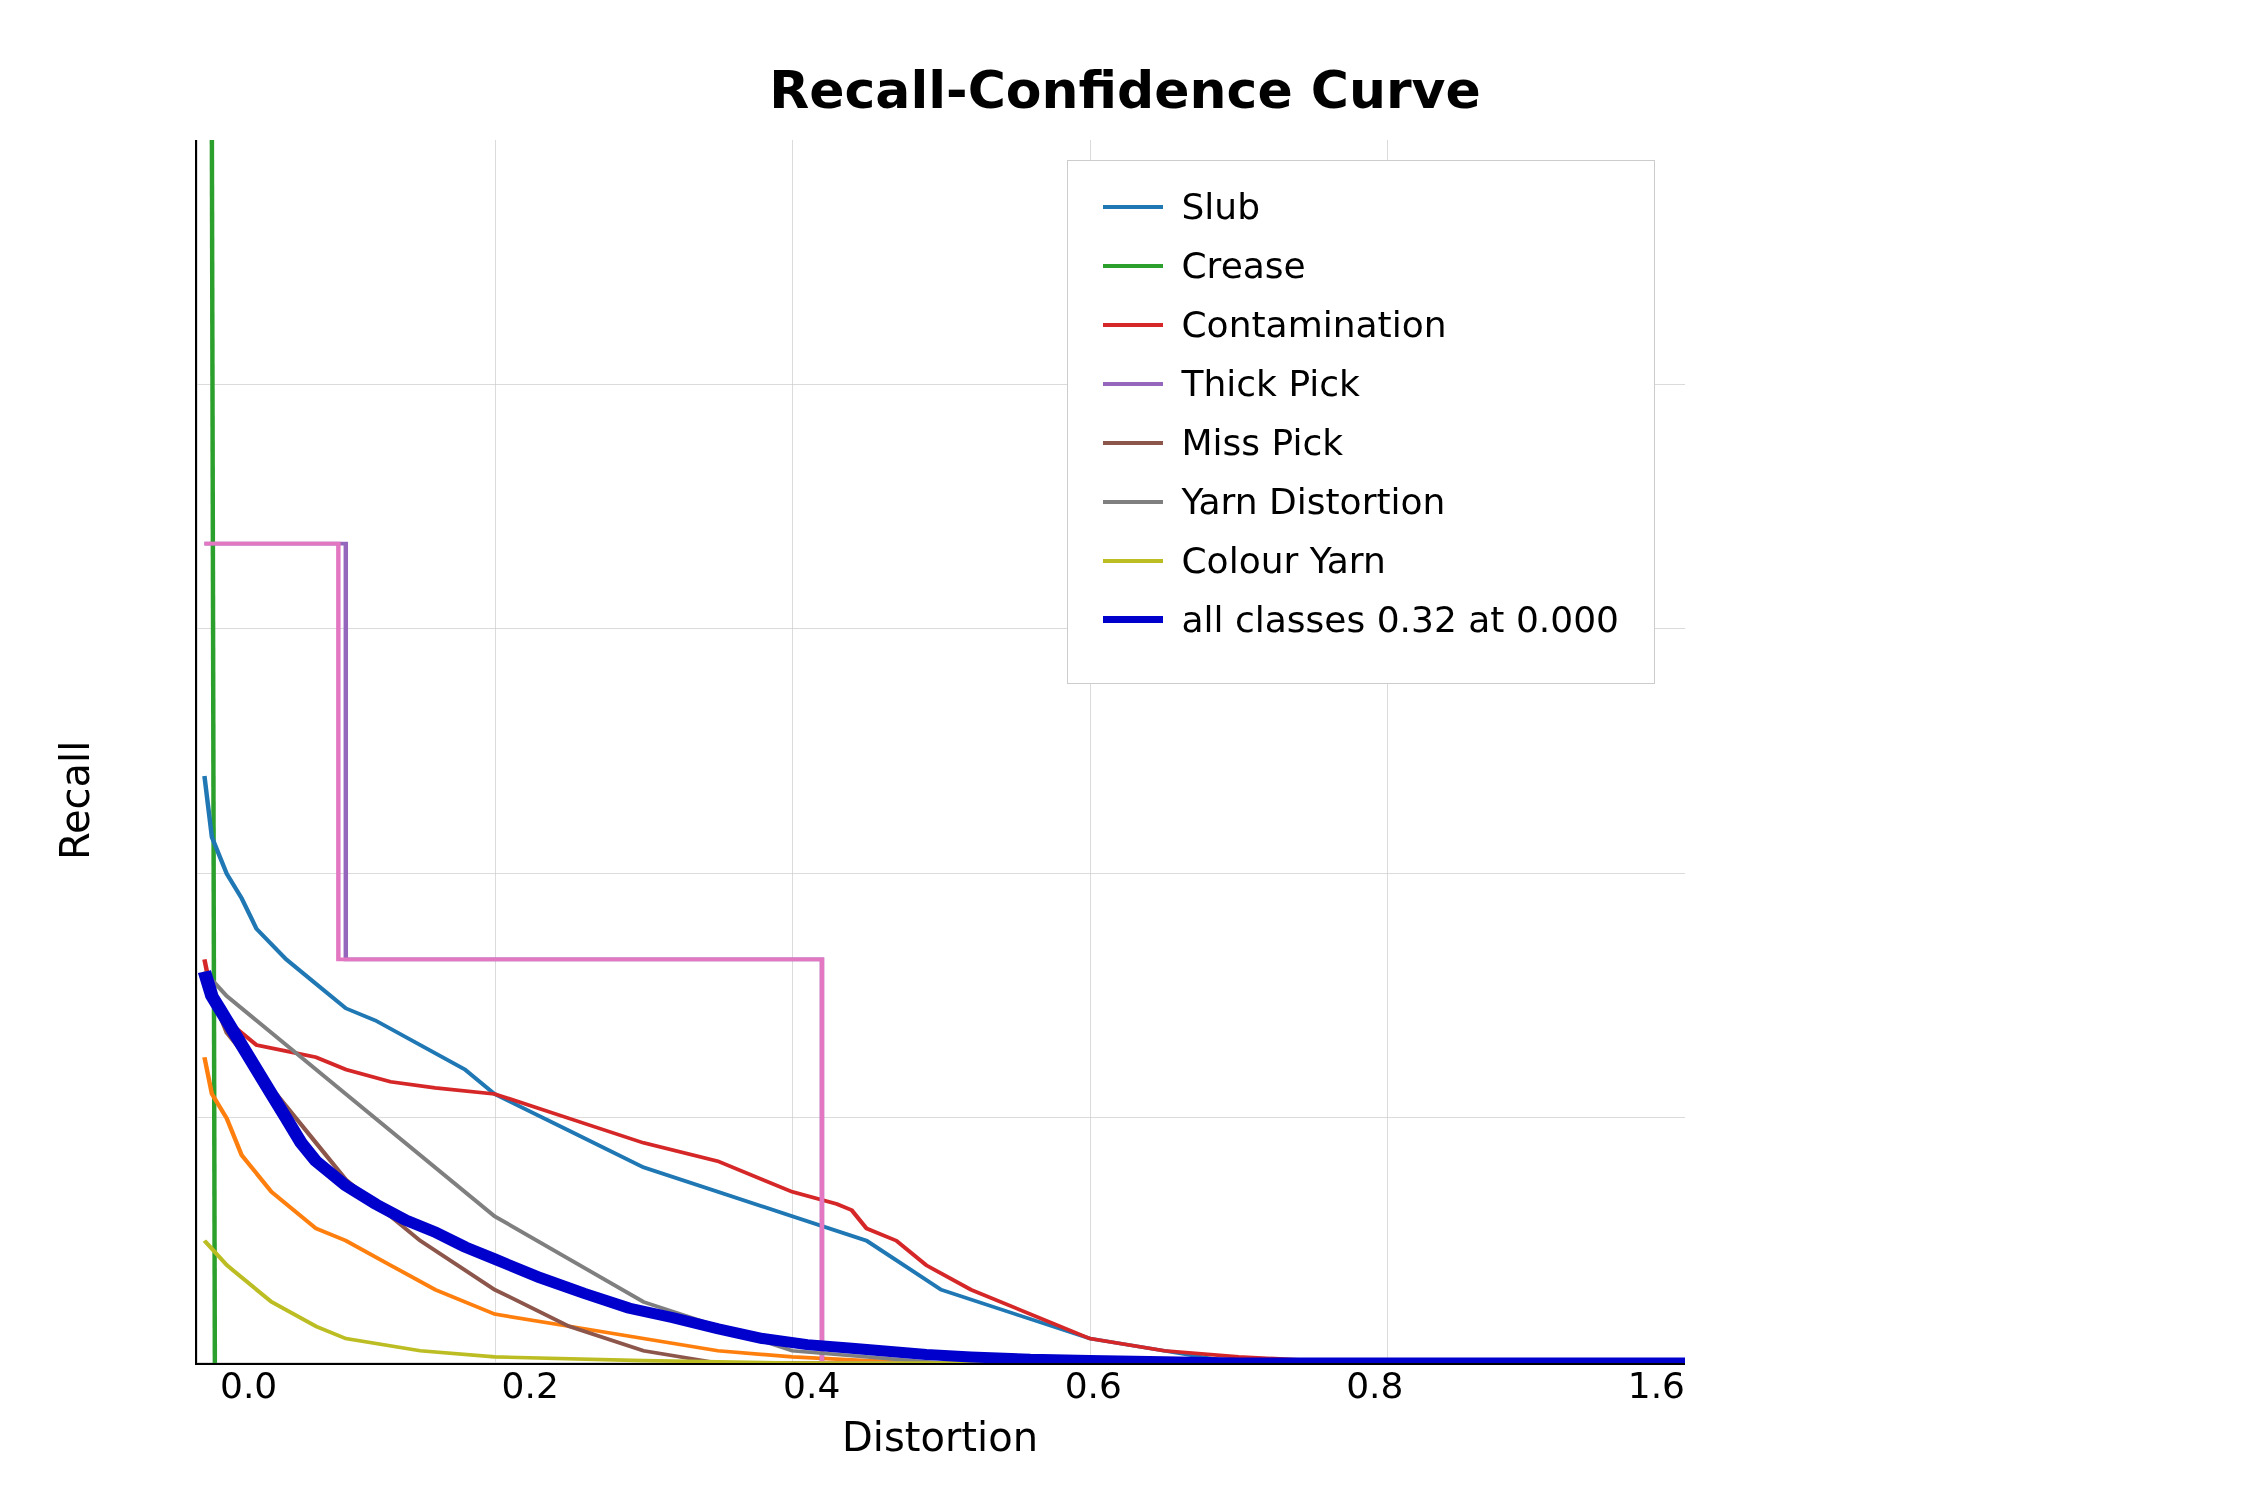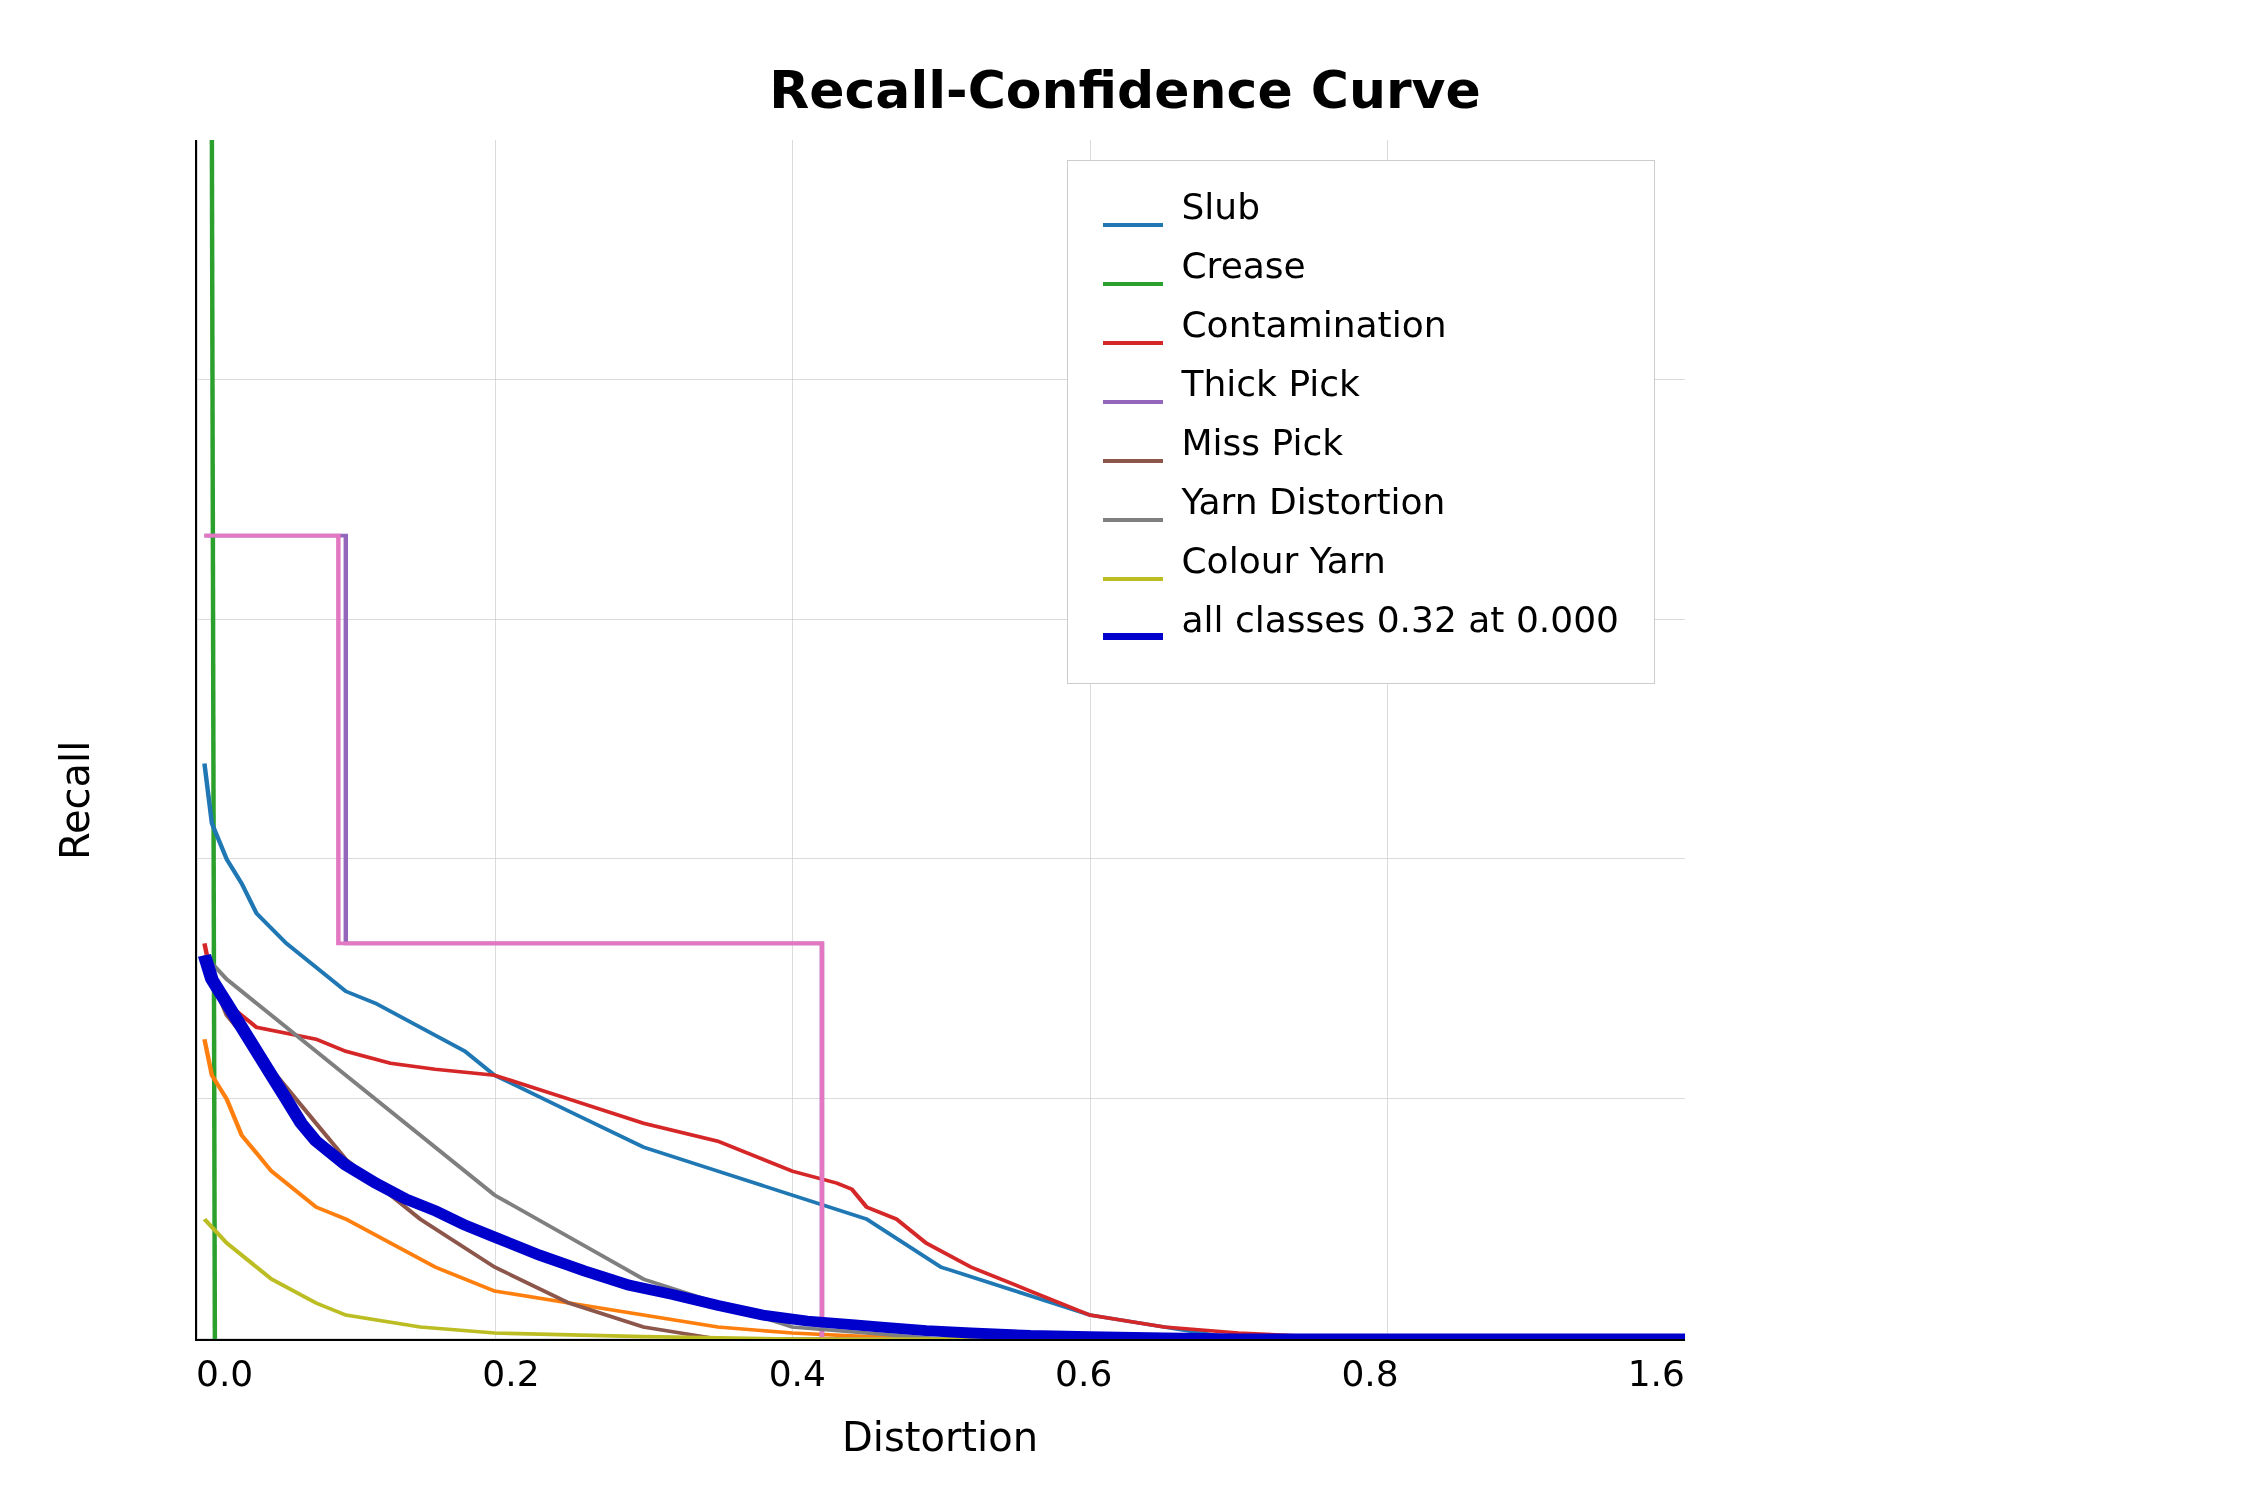--- a/index.html
+++ b/index.html
@@ -93,21 +93,21 @@
       position: absolute;
       right: 30px;
       top: 20px;
       background: #ffffff;
       border: 1px solid #cccccc;
       padding: 25px 35px;
       min-width: 460px;
     }
     .legend-item {
       display: flex;
-      align-items: flex-end;
+      align-items: center;
       margin-bottom: 18px;
       font-size: 36px;
       color: #000;
     }
     .legend-line {
       width: 60px;
       height: 4px;
       margin-right: 18px;
       flex-shrink: 0;
     }
@@ -195,21 +195,21 @@
             <span>Colour Yarn</span>
           </div>
           <div class="legend-item">
             <div class="legend-line thick" style="background:#0000cc;"></div>
             <span>all classes 0.32 at 0.000</span>
           </div>
         </div>
 
       </div>
 
-      <div class="x-axis-labels" style="margin-left:81px; margin-right: 520px; padding: 12px 0;">
+      <div class="x-axis-labels" style="margin-left:105px; margin-right: 520px; padding: 0 0;">
         <span>0.0</span>
         <span>0.2</span>
         <span>0.4</span>
         <span>0.6</span>
         <span>0.8</span>
         <span>1.6</span>
       </div>
 
       <div class="x-label" style="margin-left:80px; margin-right: 520px;">Distortion</div>
     </div>

